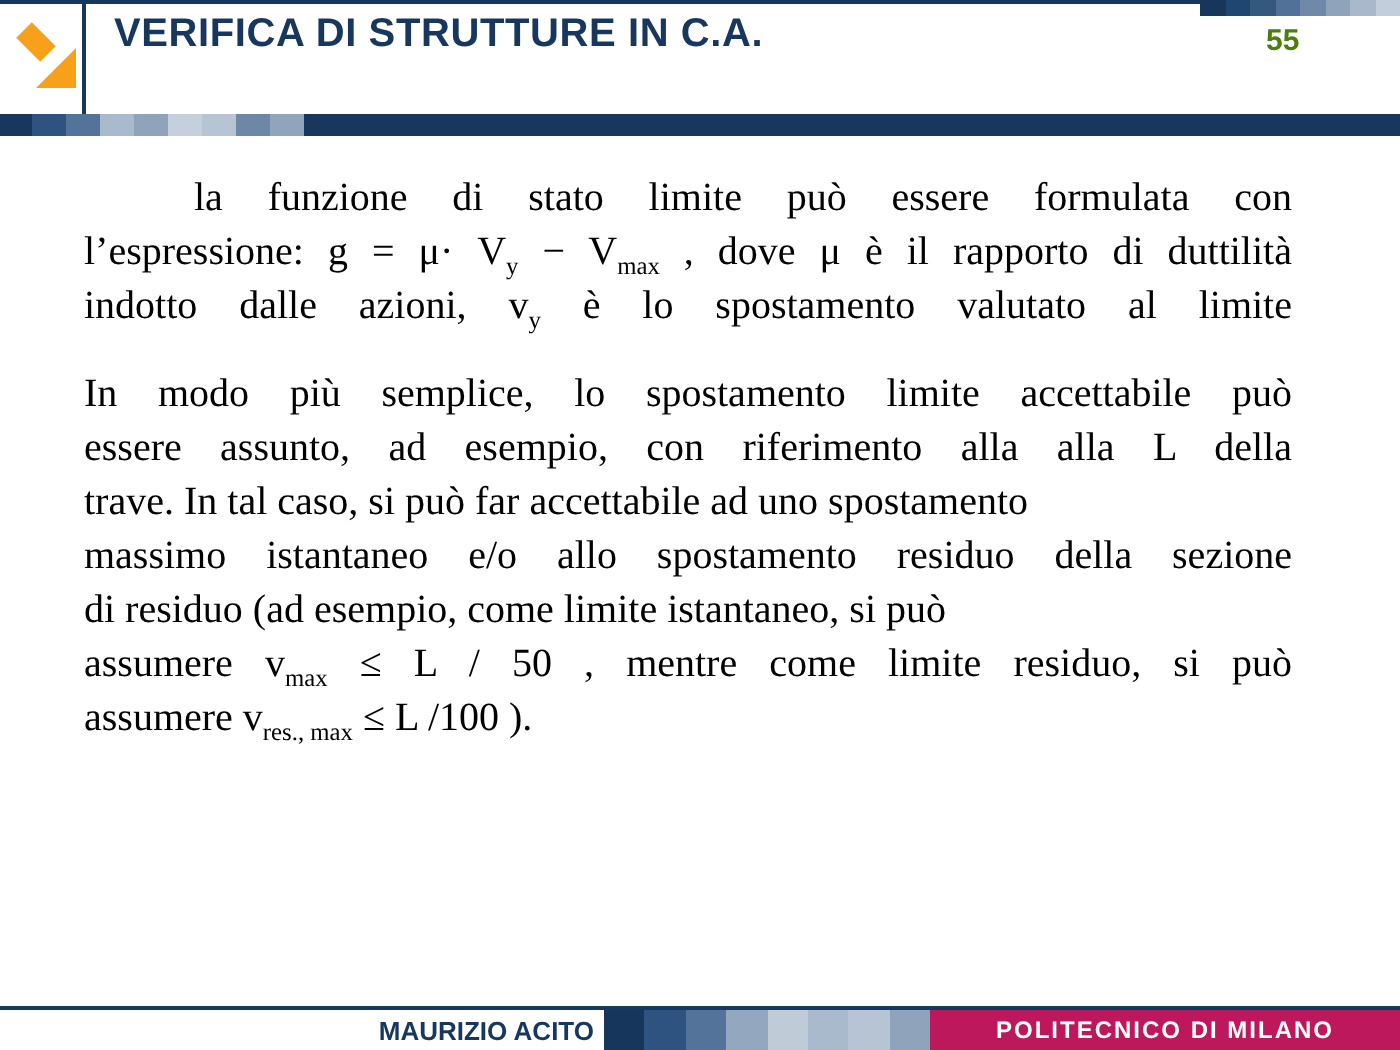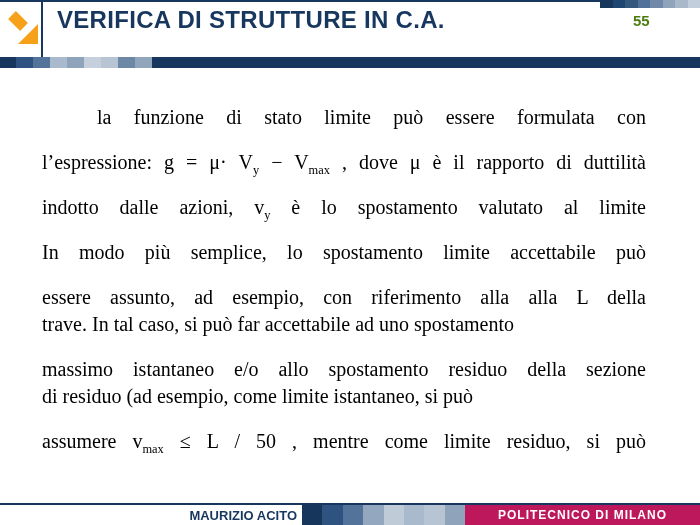--- a/index.html
+++ b/index.html
@@ -8,33 +8,33 @@
     font-family:"Liberation Serif",serif;color:#000;overflow:hidden;
   }
   .slide{position:absolute;inset:0;}
   .top-border{position:absolute;top:0;left:0;width:700px;height:2px;background:#17375E;}
   .topright-strip{position:absolute;top:0;left:600px;width:100px;height:8px;display:flex;}
   .topright-strip div{flex:1;height:100%;}
   .arrow-icon{position:absolute;left:6px;top:8px;width:34px;height:40px;}
   .vline{position:absolute;left:41px;top:0;width:2px;height:57px;background:#17375E;}
   .title{
     position:absolute;left:57px;top:6px;margin:0;
-    font-family:"Liberation Sans",sans-serif;font-weight:bold;font-size:24px;
+    font-family:"Liberation Sans",sans-serif;font-weight:bold;font-size:20px;
     color:#17375E;letter-spacing:.3px;white-space:nowrap;
   }
   .pagenum{
     position:absolute;left:633px;top:12px;
     font-family:"Liberation Sans",sans-serif;font-weight:bold;font-size:15px;color:#4d7c0f;
   }
   .navbar{position:absolute;top:57px;left:0;width:700px;height:11px;background:#17375E;}
   .navbar-blocks{position:absolute;left:16px;top:0;height:11px;width:136px;display:flex;}
   .navbar-blocks div{flex:1;height:100%;}
   .body-text{position:absolute;left:42px;top:86px;width:604px;font-size:20px;}
   .line{line-height:27px;}
-  .line.just{text-align:justify;text-align-last:justify;margin-top:18px;}
+  .line.just{text-align:justify;text-align-last:justify;}
   .line.indent{text-indent:55px;}
   .para-2{margin-top:17px;}
   sub{font-size:0.62em;line-height:0;}
   .footer-line{position:absolute;top:503px;left:0;width:700px;height:2px;background:#17375E;}
   .footer{
     position:absolute;top:505px;left:0;width:700px;height:20px;display:flex;
     font-family:"Liberation Sans",sans-serif;font-weight:bold;
   }
   .author-zone{
     width:302px;box-sizing:border-box;display:flex;justify-content:flex-end;align-items:center;
@@ -92,20 +92,21 @@
       <div class="line just">l’espressione: g = μ· V<sub>y</sub> − V<sub>max</sub> , dove μ è il rapporto di duttilità</div>
       <div class="line just">indotto dalle azioni, v<sub>y</sub> è lo spostamento valutato al limite</div>
     </div>
     <div class="para-2">
       <div class="line just">In modo più semplice, lo spostamento limite accettabile può</div>
       <div class="line just">essere assunto, ad esempio, con riferimento alla alla L della</div>
       <div class="line">trave. In tal caso, si può far accettabile ad uno spostamento</div>
       <div class="line just">massimo istantaneo e/o allo spostamento residuo della sezione</div>
       <div class="line">di residuo (ad esempio, come limite istantaneo, si può</div>
       <div class="line just">assumere v<sub>max</sub> ≤ L / 50 , mentre come limite residuo, si può</div>
+      <div class="line">assumere v<sub>res., max</sub> ≤ L /100 ).</div>
     </div>
   </div>
 
   <div class="footer-line"></div>
   <div class="footer">
     <div class="author-zone">
       <span>MAURIZIO ACITO</span>
     </div>
     <div class="footer-blocks">
         <div style="background: rgb(22, 54, 92);"></div>

